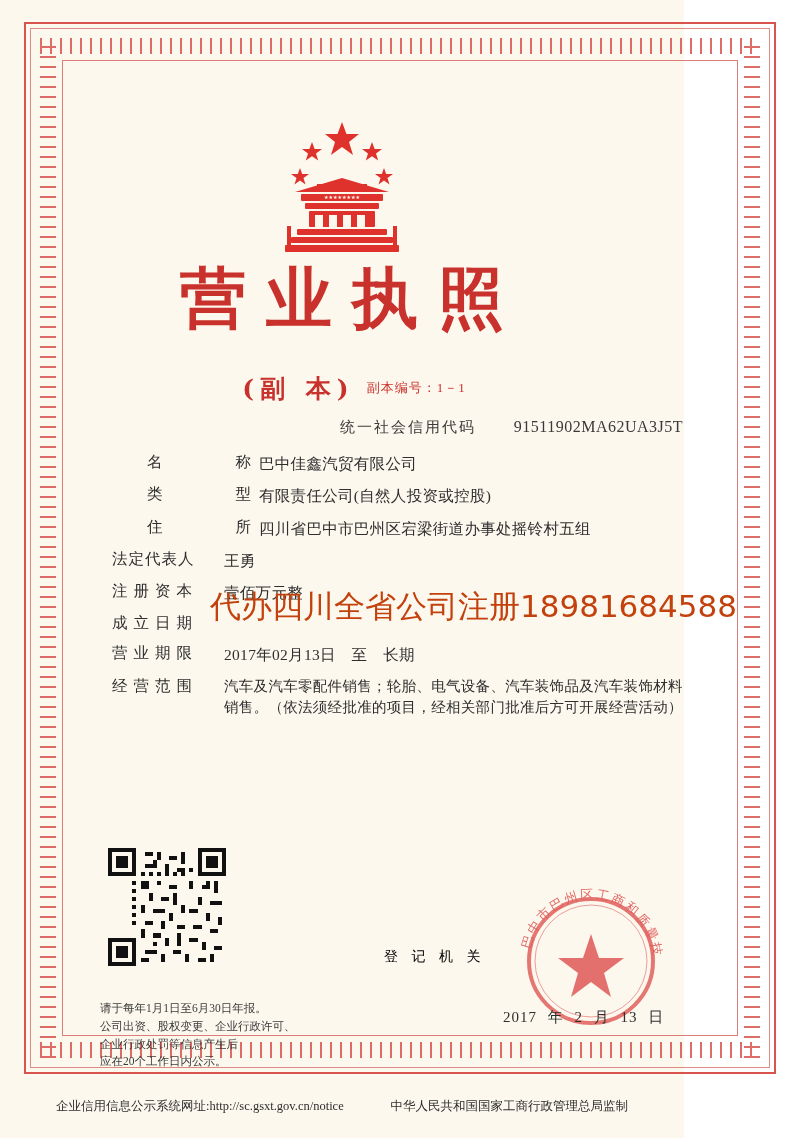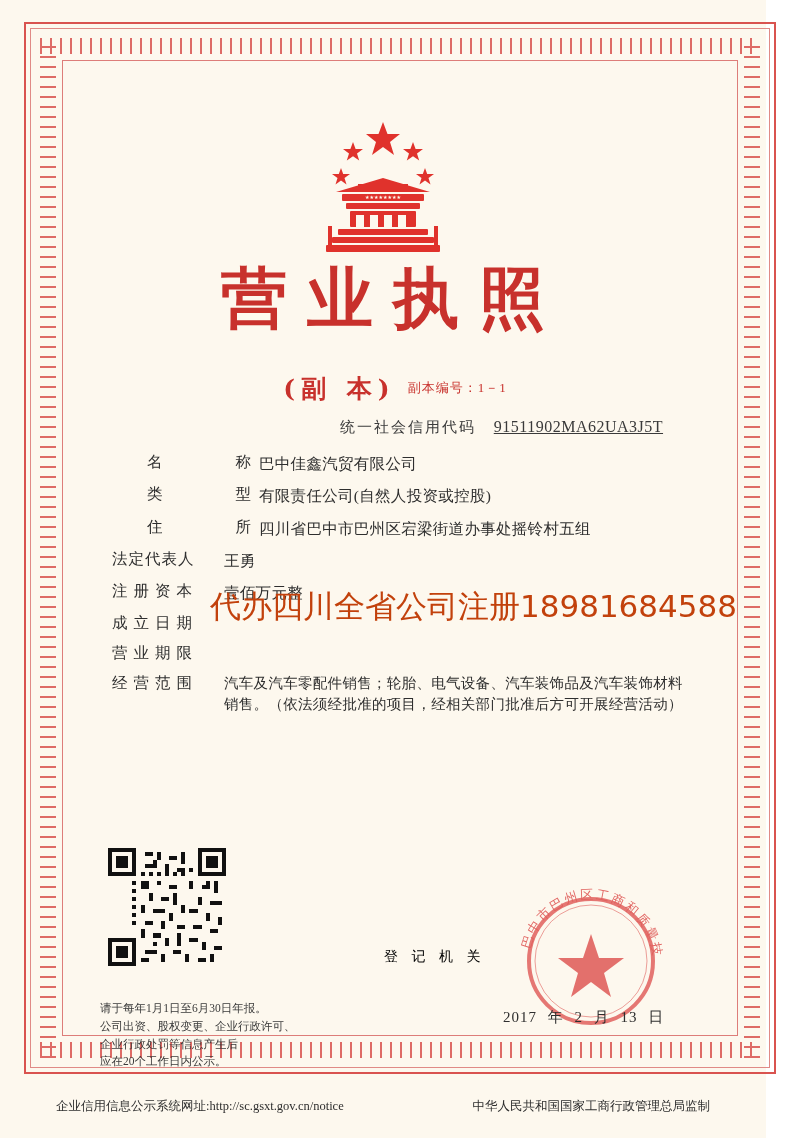--- a/index.html
+++ b/index.html
@@ -12,21 +12,21 @@
     height: 1138px;
     font-family: "Liberation Serif", serif;
     position: relative;
     overflow: hidden;
   }
 
   
   .page {
     position: absolute;
     left: 0; top: 0;
-    width: 766px; height: 1138px;
+    width: 684px; height: 1138px;
     background: #fdf8ee;
   }
 
   
   .border-outer {
     position: absolute;
     left: 24px; top: 22px;
     width: 752px; height: 1052px;
     border: 2px solid #d9534f;
     box-sizing: border-box;
@@ -140,22 +140,21 @@
   }
   .credit-label {
     letter-spacing: 2px;
     display: inline-block;
     margin-left: 230px;
   }
   .credit-value {
     font-family: "Liberation Serif", serif;
     font-size: 16px;
     letter-spacing: .5px;
-    margin-left: 14px;
-    text-decoration: underline;
+    margin-left: 34px;
   }
 
   
   .fields {
     position: absolute;
     left: 112px;
     top: 452px;
     width: 580px;
     color: #2e2e2e;
   }
@@ -338,20 +337,21 @@
     </div>
     <div class="row">
       <div class="lbl sp2">注册资本</div>
       <div class="val">壹佰万元整</div>
     </div>
     <div class="row">
       <div class="lbl sp2">成立日期</div>
     </div>
     <div class="row">
       <div class="lbl sp2">营业期限</div>
+      <div class="val mono">2017年02月13日　至　长期</div>
     </div>
     <div class="row">
       <div class="lbl sp2">经营范围</div>
       <div class="val small">汽车及汽车零配件销售；轮胎、电气设备、汽车装饰品及汽车装饰材料销售。（依法须经批准的项目，经相关部门批准后方可开展经营活动）</div>
     </div>
   </div>
 
   <div class="ad-overlay">代办四川全省公司注册18981684588</div>
 
   <div class="qr">

